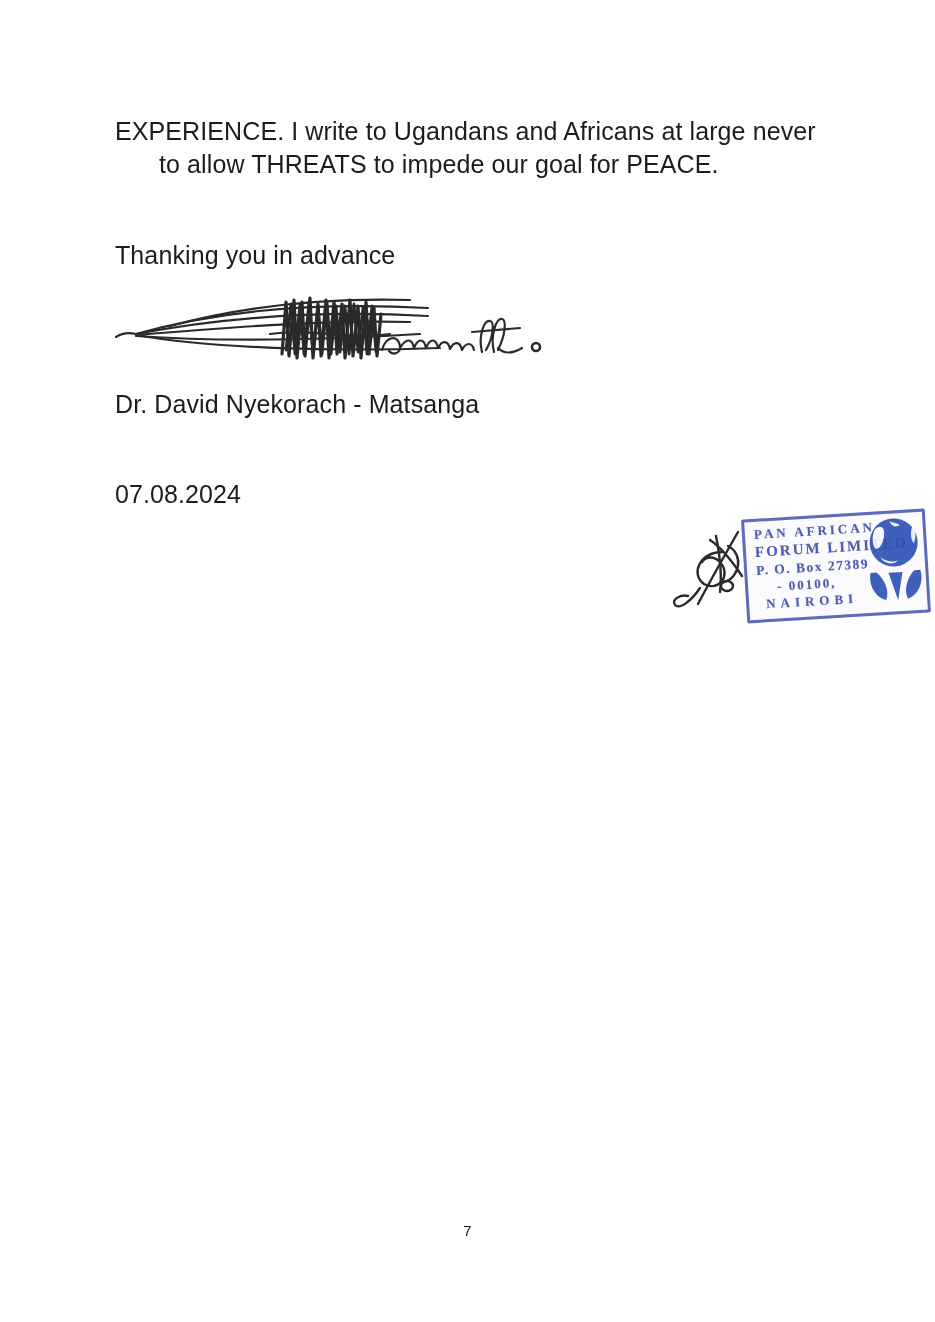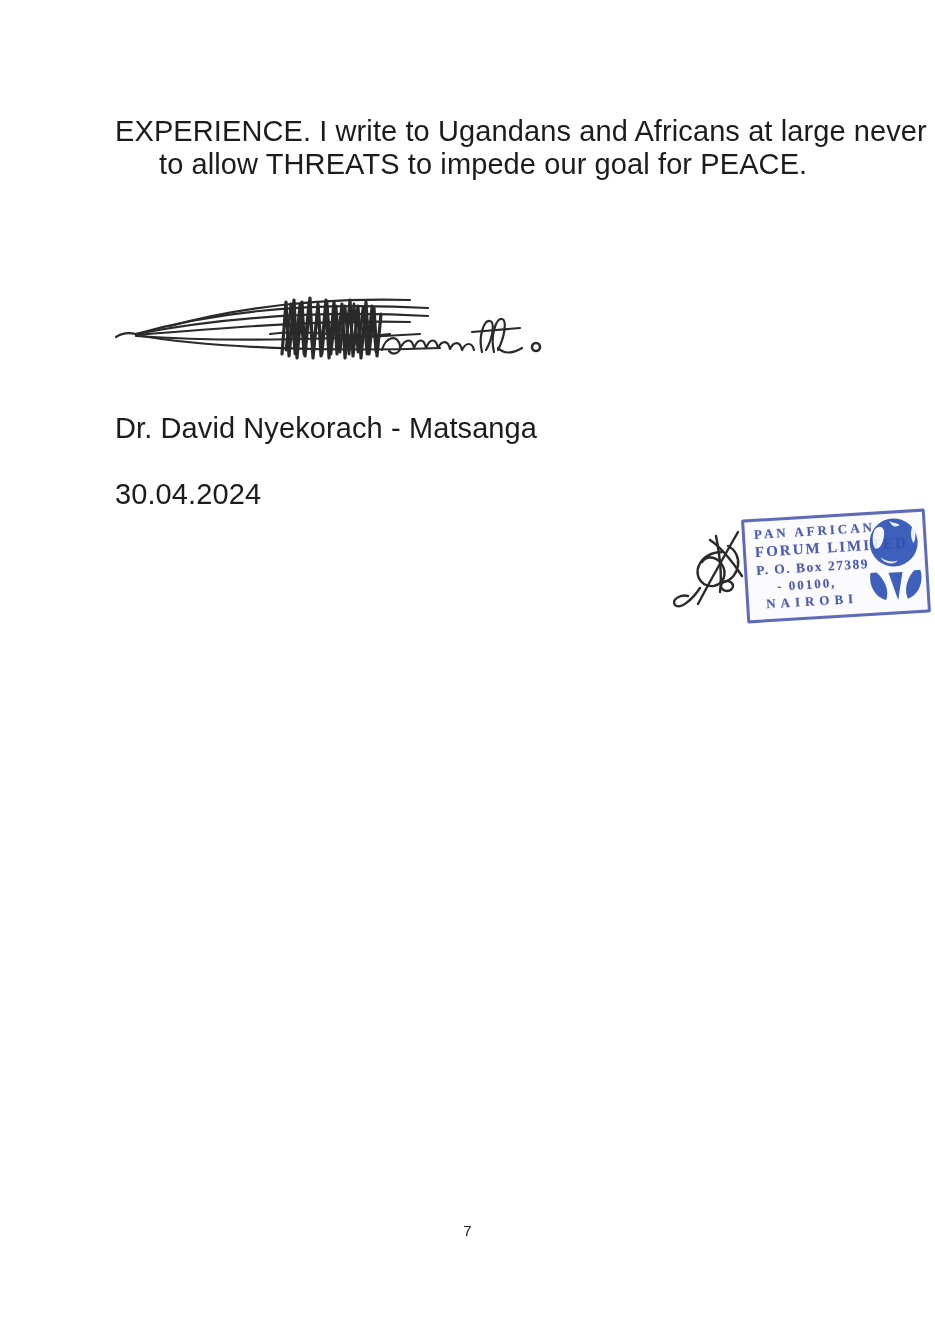--- a/index.html
+++ b/index.html
@@ -14,21 +14,21 @@
     position:relative;
     width:935px;height:1322px;
     margin:0 auto;
     background:var(--page-bg);
     font-family:"Liberation Sans", sans-serif;
     color:var(--text-color);
     overflow:hidden;
   }
   .body-line{
     position:absolute;left:115px;
-    font-size:29px;line-height:33px;
+    font-size:25px;line-height:33px;
     letter-spacing:0.1px;
     white-space:nowrap;
   }
   .sig-svg{position:absolute;left:110px;top:290px;color:var(--pen-ink);}
   .scribble-svg{position:absolute;left:670px;top:526px;color:var(--pen-ink);z-index:3;}
   .stamp{
     position:absolute;left:744px;top:514px;
     width:184px;height:104px;
     border:3px solid rgba(59,74,168,0.82);
     border-radius:2px;
@@ -59,20 +59,21 @@
   }
 </style>
 </head>
 <body>
 
 <div class="page">
 
   <div class="body-line" style="top:115px;">EXPERIENCE. I write to Ugandans and Africans at large never</div>
   <div class="body-line" style="top:148px;margin-left:44px;">to allow THREATS to impede our goal for PEACE.</div>
 
+  <div class="body-line" style="top:239px;">Thanking you in advance</div>
 
   <svg class="sig-svg" width="460" height="80" viewBox="0 0 460 80" fill="none" stroke="currentColor" stroke-width="2.2" stroke-linecap="round" stroke-linejoin="round">
     <path d="M 6 47 C 12 43 18 42 26 44"></path>
     <path d="M 26 44 C 110 20 210 12 318 18"></path>
     <path d="M 26 44 C 110 28 210 20 318 26"></path>
     <path d="M 26 45 C 110 38 210 30 300 32"></path>
     <path d="M 26 46 C 110 52 210 50 310 44"></path>
     <path d="M 26 45 C 100 58 220 62 330 58"></path>
     <path d="M 60 36 C 140 14 220 8 300 10"></path>
     <path stroke-width="3.2" d="M 172 64 L 176 12 L 179 66 L 184 10 L 187 68 L 192 12 L 195 66 L 200 8 L 203 68 L 208 14 L 211 66 L 216 10 L 219 68 L 224 12 L 227 64 L 232 14 L 235 68 L 240 10 L 243 66 L 248 16 L 251 68 L 256 12 L 259 64 L 264 18 L 267 66 L 271 24"></path>
@@ -80,22 +81,22 @@
     <path d="M 160 44 C 200 38 240 50 280 44"></path>
     <path d="M 272 60 C 276 46 288 44 290 56 C 291 63 283 66 279 61"></path>
     <path d="M 290 58 C 296 48 302 48 304 58 C 308 48 314 48 316 58 C 320 48 326 48 328 58 C 332 50 338 50 340 59 C 344 51 350 51 352 60 C 356 52 362 52 364 60"></path>
     <path d="M 372 62 C 368 46 374 30 380 31 C 385 32 383 48 376 60"></path>
     <path d="M 384 62 C 380 46 386 28 392 29 C 397 30 395 46 388 60"></path>
     <path d="M 362 42 L 410 38"></path>
     <path d="M 388 58 C 394 64 402 64 412 58"></path>
     <circle cx="426" cy="57" r="4" stroke-width="2.6"></circle>
   </svg>
 
-  <div class="body-line" style="top:388px;margin-top:24px;">Dr. David Nyekorach - Matsanga</div>
-  <div class="body-line" style="top:478px;">30.04.2024</div>
+  <div class="body-line" style="top:388px;">Dr. David Nyekorach - Matsanga</div>
+  <div class="body-line" style="top:478px;">07.08.2024</div>
 
   <svg class="scribble-svg" width="95" height="92" viewBox="0 0 95 92" fill="none" stroke="currentColor" stroke-width="2.4" stroke-linecap="round" stroke-linejoin="round">
     <path d="M 68 6 C 60 20 40 55 28 78"></path>
     <path d="M 46 10 C 50 30 52 50 50 66"></path>
     <path d="M 52 26 C 30 26 20 48 34 58 C 48 66 62 50 50 36 C 44 30 36 30 32 36"></path>
     <path d="M 58 20 C 74 28 70 52 54 56"></path>
     <path d="M 40 14 C 52 22 64 38 72 50"></path>
     <path d="M 30 62 C 22 74 10 84 5 79 C 1 74 10 68 18 70"></path>
     <ellipse cx="57" cy="60" rx="6" ry="5"></ellipse>
   </svg>

